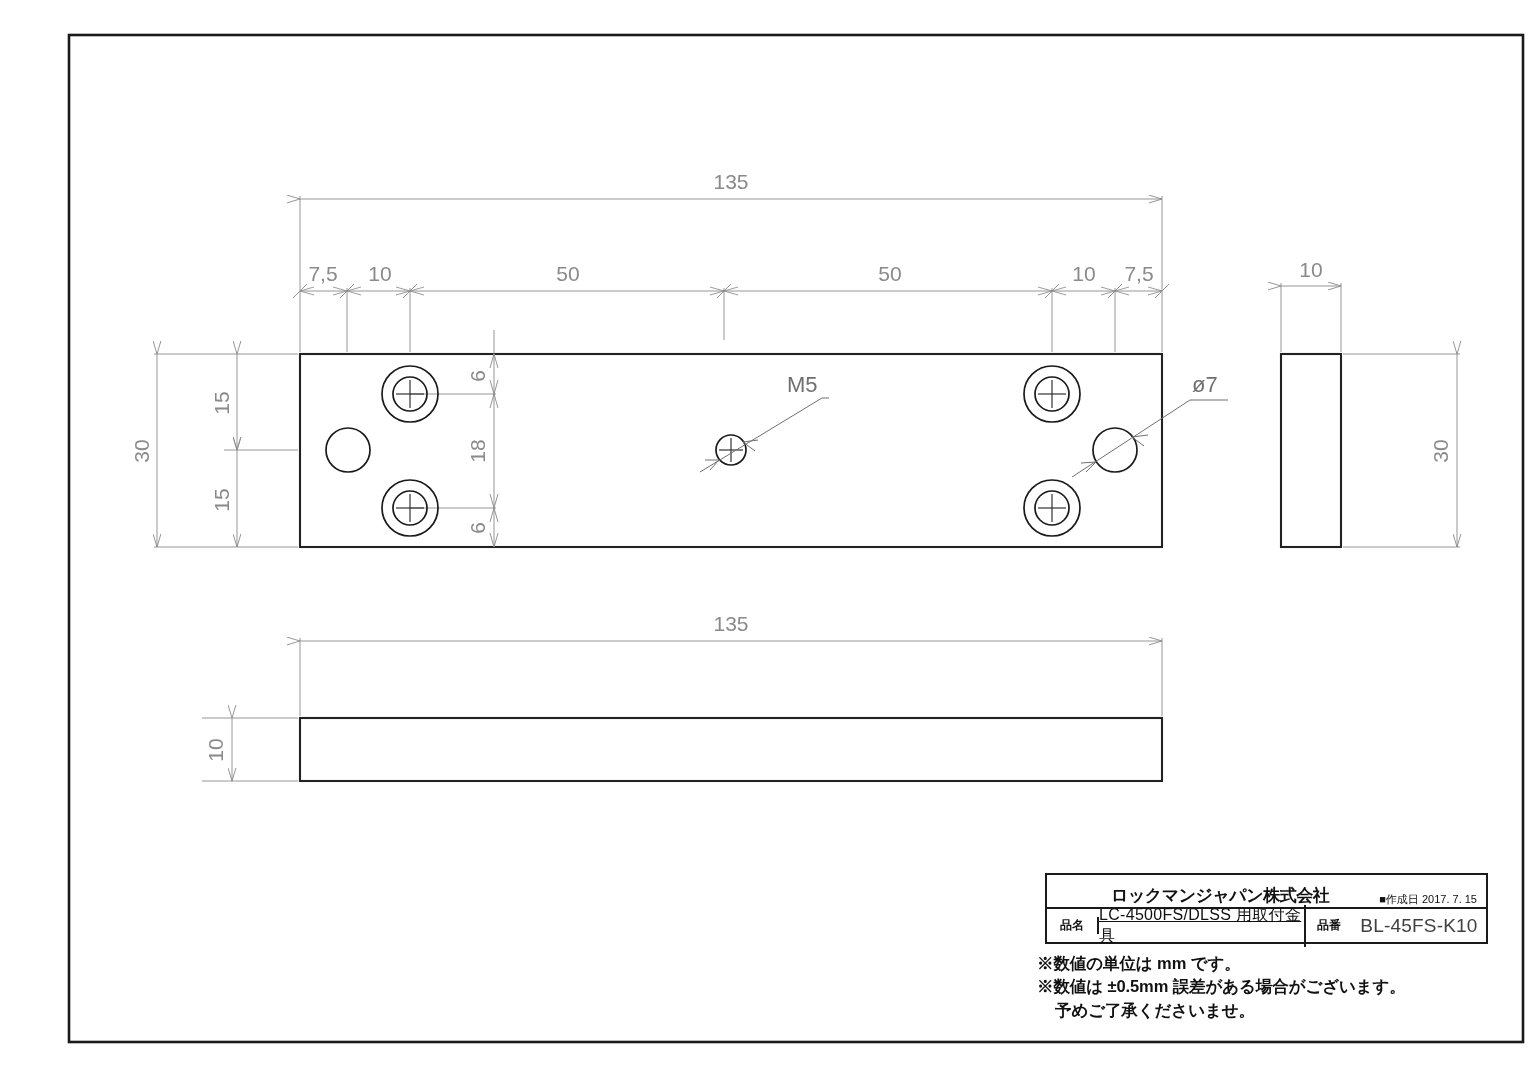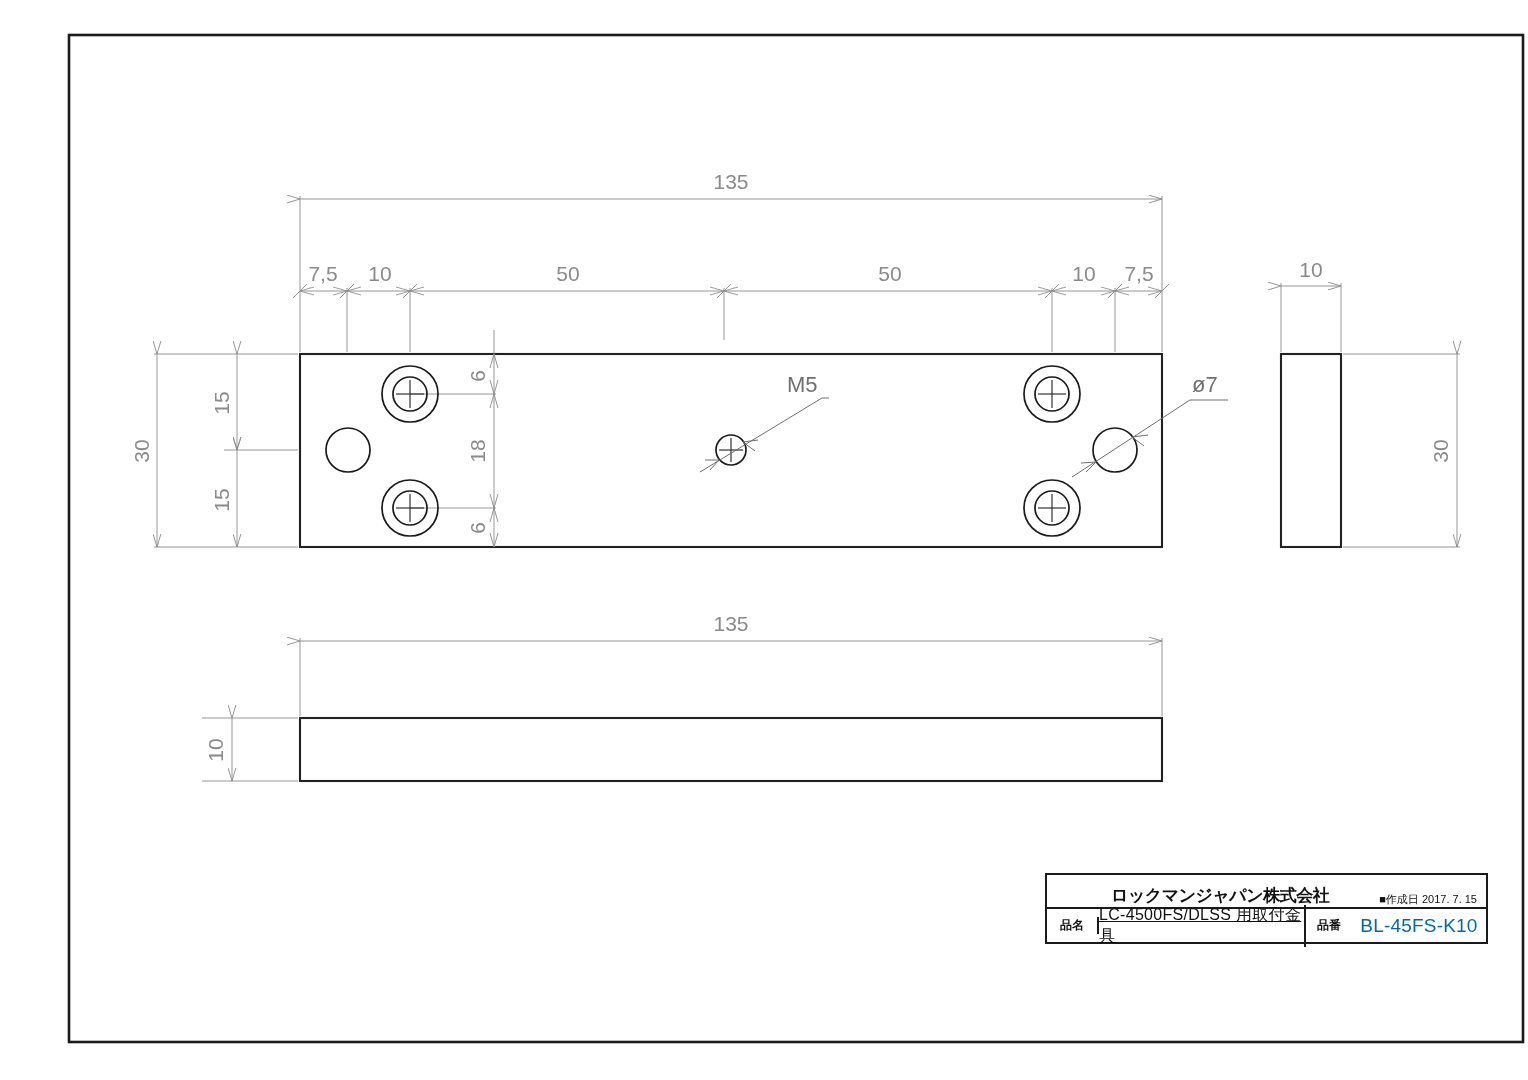--- a/index.html
+++ b/index.html
@@ -89,21 +89,21 @@
     border-right: 2px solid #1a1a1a;
     text-decoration: underline;
   }
   #tb-code-label { width: 46px; }
   #tb-code-value {
     flex: 0 0 auto;
     display: flex;
     align-items: center;
     justify-content: center;
     font-size: 19px;
-    color: #0369a1;
+    color: #404040;
     width: 134px;
     letter-spacing: 0.2px;
   }
   #notes {
     position: absolute;
     left: 1005px;
     top: 952px;
     width: 470px;
     font-size: 16.5px;
     font-weight: bold;
@@ -337,14 +337,19 @@
       </div>
     </div>
     <div id="tb-row2">
       <div class="tb-lab" id="tb-name-label">品名</div>
       <div id="tb-name-value">LC-4500FS/DLSS 用取付金具</div>
       <div class="tb-lab" id="tb-code-label">品番</div>
       <div id="tb-code-value">BL-45FS-K10</div>
     </div>
   </div>
 
+  <div id="notes">
+    <div>※数値の単位は mm です。</div>
+    <div>※数値は ±0.5mm 誤差がある場合がございます。</div>
+    <div class="note-indent">予めご了承くださいませ。</div>
+  </div>
 
 </div>
 
 </body></html>

